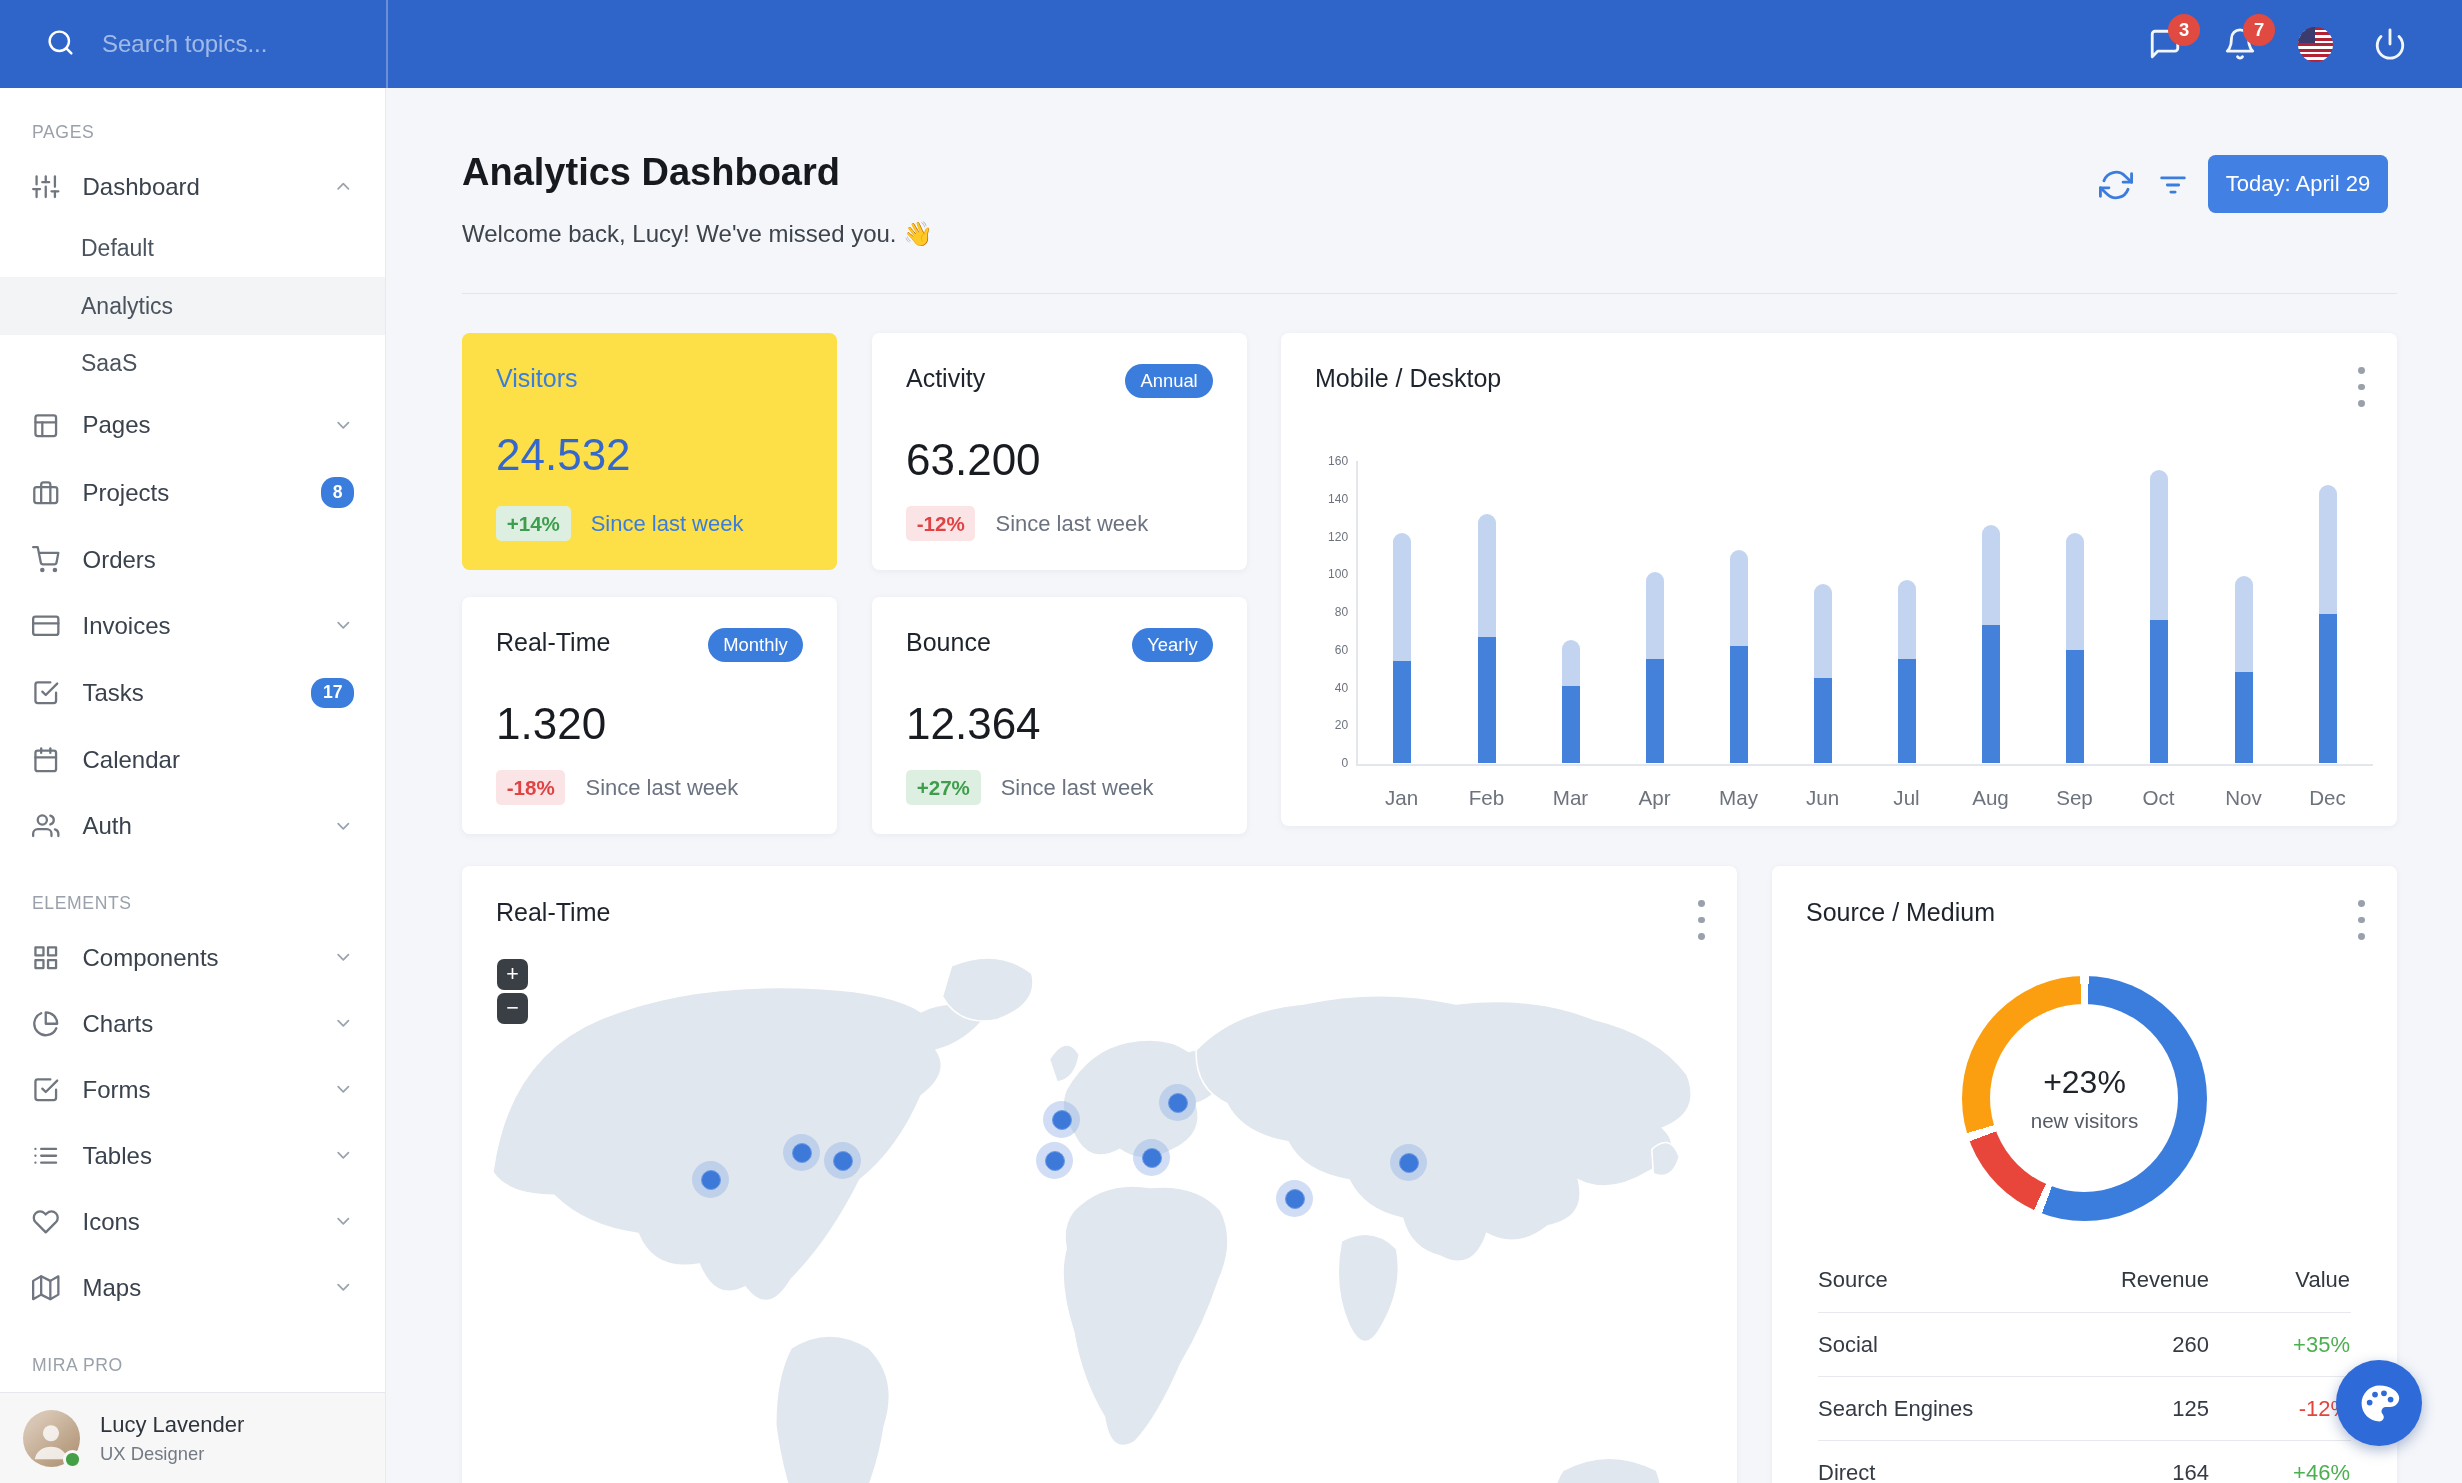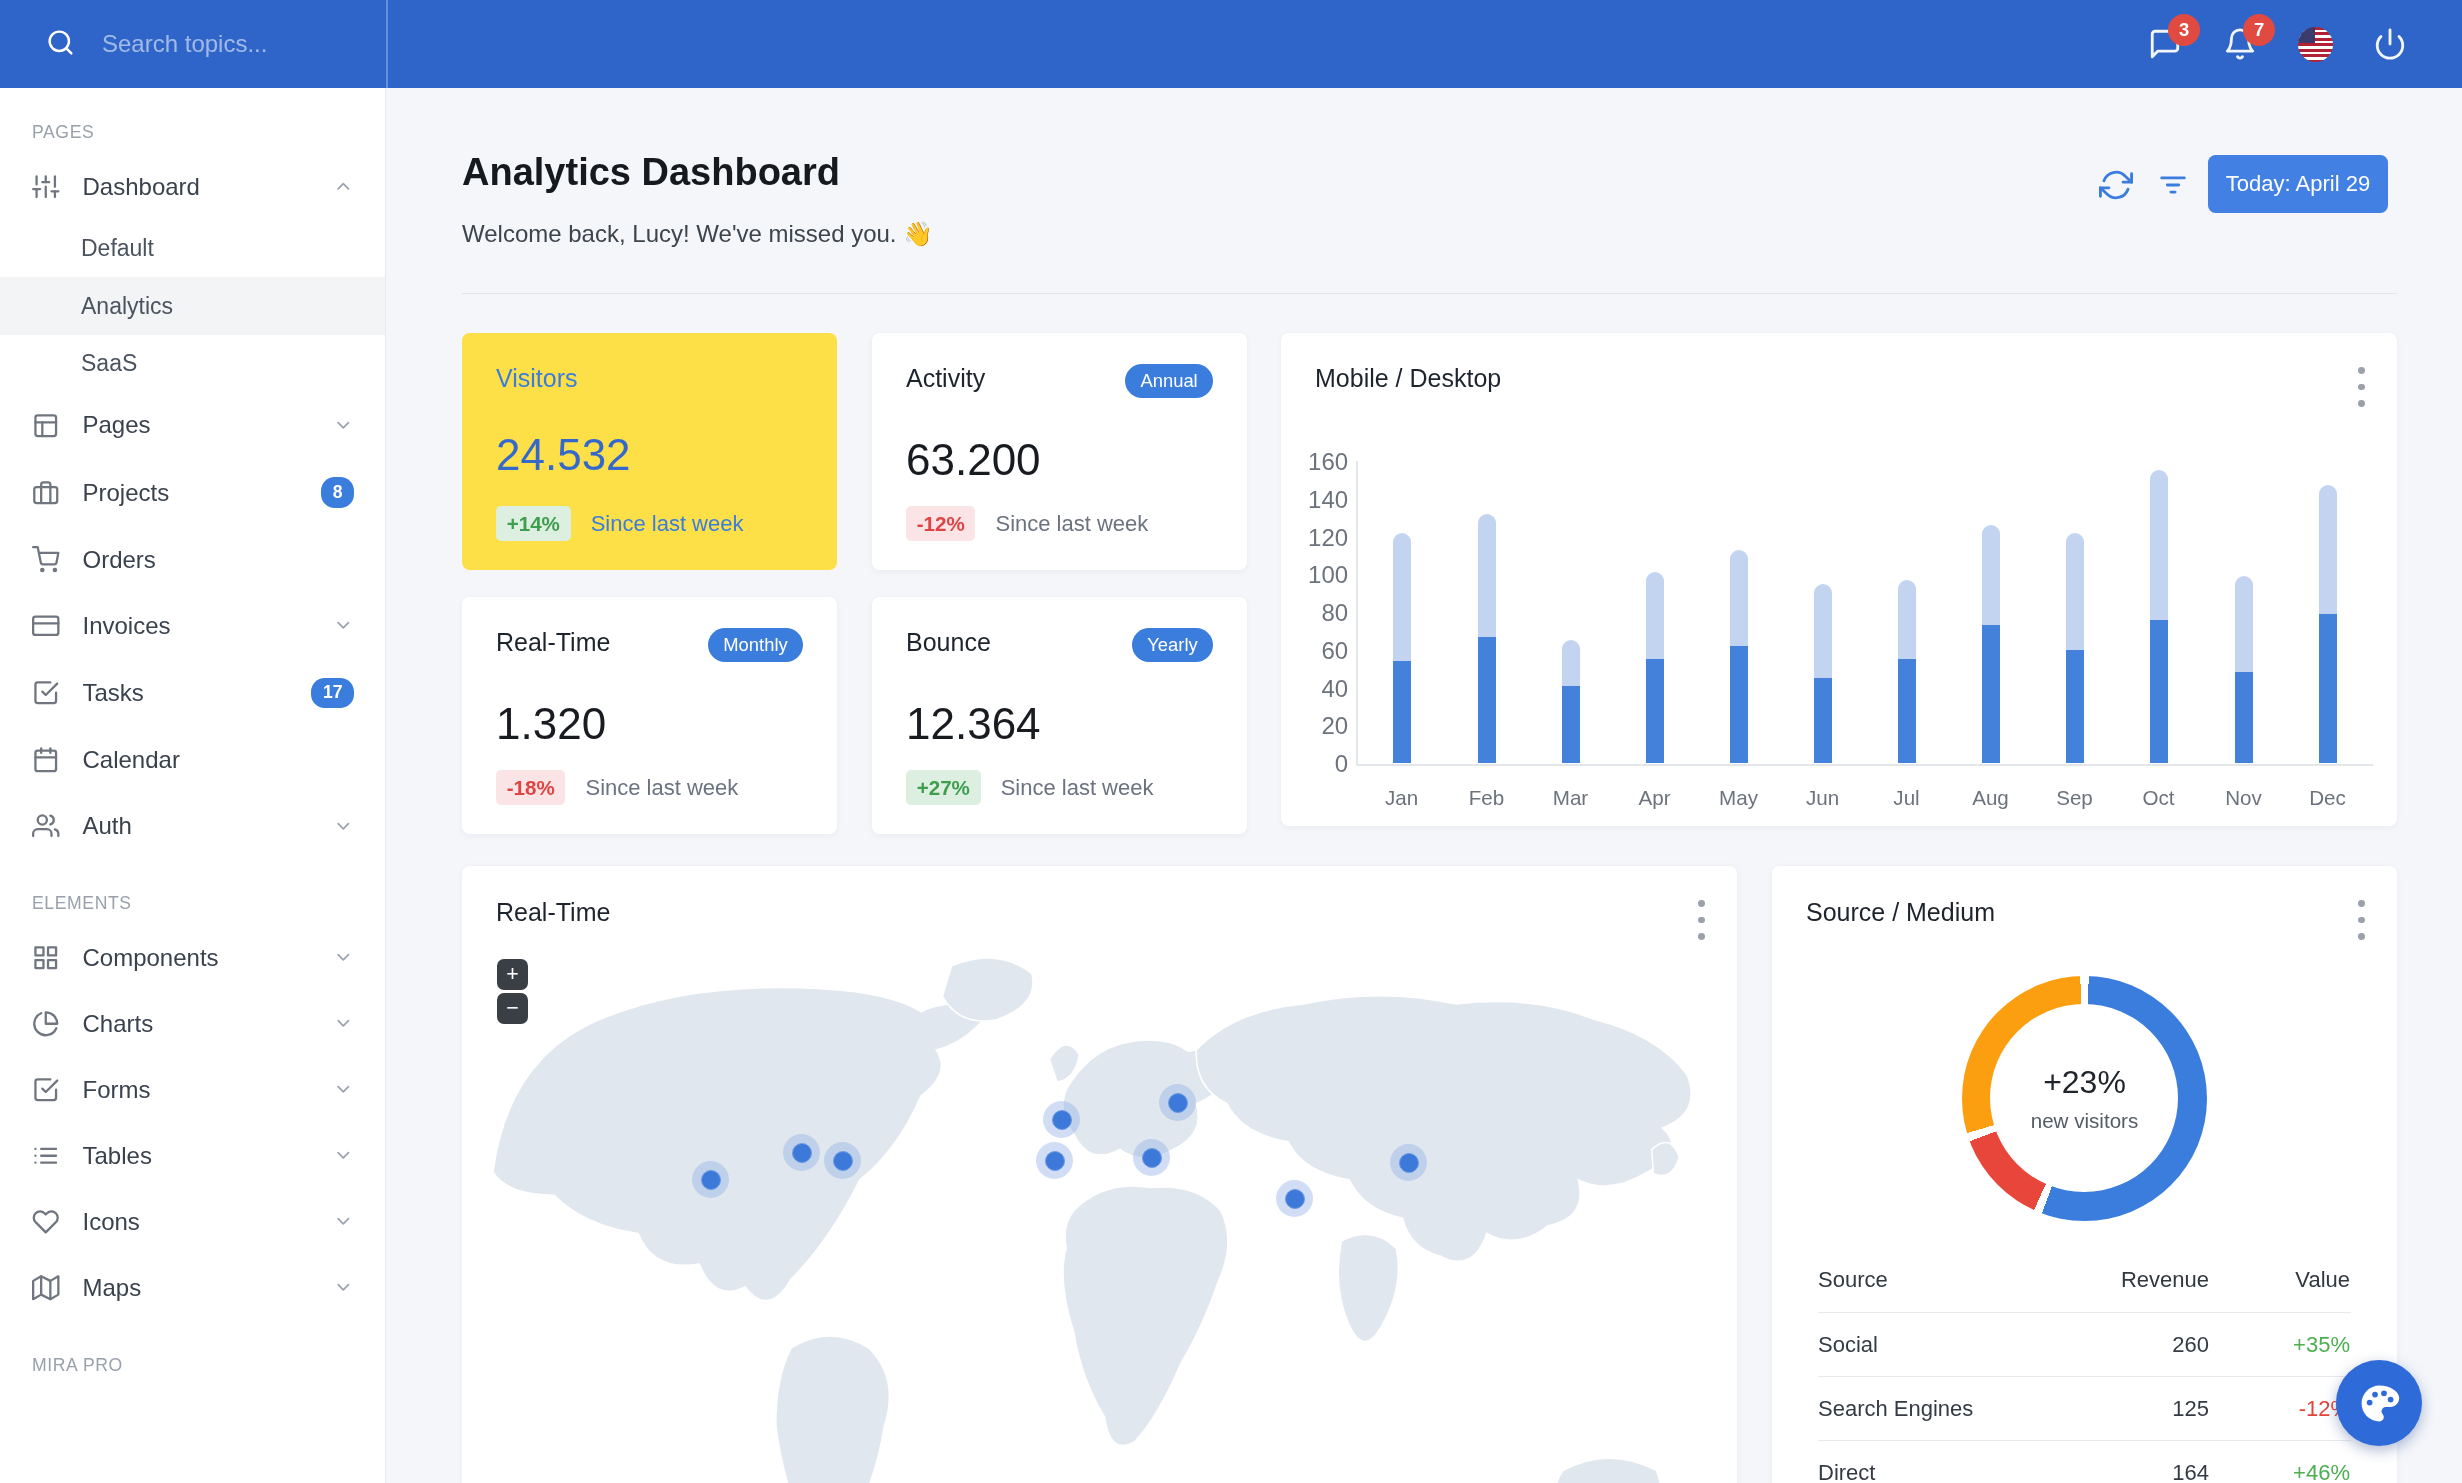--- a/index.html
+++ b/index.html
@@ -79,21 +79,21 @@
   .chip { font-size:20.6px; font-weight:600; padding:5.4px 10.7px; border-radius:5px; }
   .chip.up { color:#3f9e4d; background:#ddefe0; }
   .chip.down { color:#e04343; background:#fbe4e6; }
   .note { font-size:22px; color:#6b7280; }
   .stat.highlight { background:#fde047; box-shadow:none; }
   .stat.highlight .card-title, .stat.highlight .note { color:#3b7ddd; }
   .stat.highlight .value { color:#3568cd; }
 
   
   .chart-card { left:895px; top:245px; width:1116px; height:493px; padding:31px 34px; }
-  .ytick { position:absolute; width:61px; text-align:right; font-size:24px; color:#6d737d; line-height:23px; }
+  .ytick { position:absolute; width:61px; text-align:right; font-size:12px; color:#6d737d; line-height:23px; }
   .xtick { position:absolute; width:69px; text-align:center; font-size:20.6px; color:#6d737d; }
   .axis-y { position:absolute; left:75px; top:128px; width:1.5px; height:304px; background:#e3e6ea; }
   .axis-x { position:absolute; left:75px; top:431px; width:1017px; height:1.5px; background:#e3e6ea; }
   .bar { position:absolute; width:17.6px; }
   .bar .total { position:absolute; bottom:0; width:17.6px; background:#c3d4f0; border-radius:9.2px 9.2px 0 0; }
   .bar .mobile { position:absolute; bottom:0; width:17.6px; background:#4381da; }
 
   
   .map-card { left:76px; top:778px; width:1275px; height:704px; overflow:hidden; }
   .map-card .card-title { position:absolute; left:34px; top:32px; }
@@ -334,20 +334,33 @@
             <line x1="16" y1="6" x2="16" y2="22"></line>
           </svg></span>
         <span class="lbl">Maps</span>
         <span class="spacer"></span>
         <span class="chev"><svg viewBox="0 0 24 24" fill="none" stroke-width="2" stroke-linecap="round" stroke-linejoin="round">
             <polyline points="6 9 12 15 18 9"></polyline>
           </svg></span>
       </div>
       <div class="section-label">MIRA PRO</div>
     </nav>
+  <div class="side-footer">
+    <div class="avatar">
+      <svg viewBox="0 0 24 24" fill="rgba(255,255,255,.78)">
+        <circle cx="12" cy="8.5" r="4.2"></circle>
+        <path d="M3.5 22c.8-4.3 4.3-6.5 8.5-6.5s7.7 2.2 8.5 6.5z"></path>
+      </svg>
+      <span class="status"></span>
+    </div>
+    <div>
+      <div class="u-name">Lucy Lavender</div>
+      <div class="u-role">UX Designer</div>
+    </div>
+  </div>
 </div>
 
 <div class="content">
   <h1 class="page-title">Analytics Dashboard</h1>
   <div class="page-sub">Welcome back, Lucy! We've missed you. 👋</div>
   <div class="head-divider"></div>
 
   <span class="head-icon" style="left:1713px; top:80px;">
     <svg viewBox="0 0 24 24" fill="none" stroke-width="2" stroke-linecap="round" stroke-linejoin="round">
       <polyline points="23 4 23 10 17 10"></polyline>

